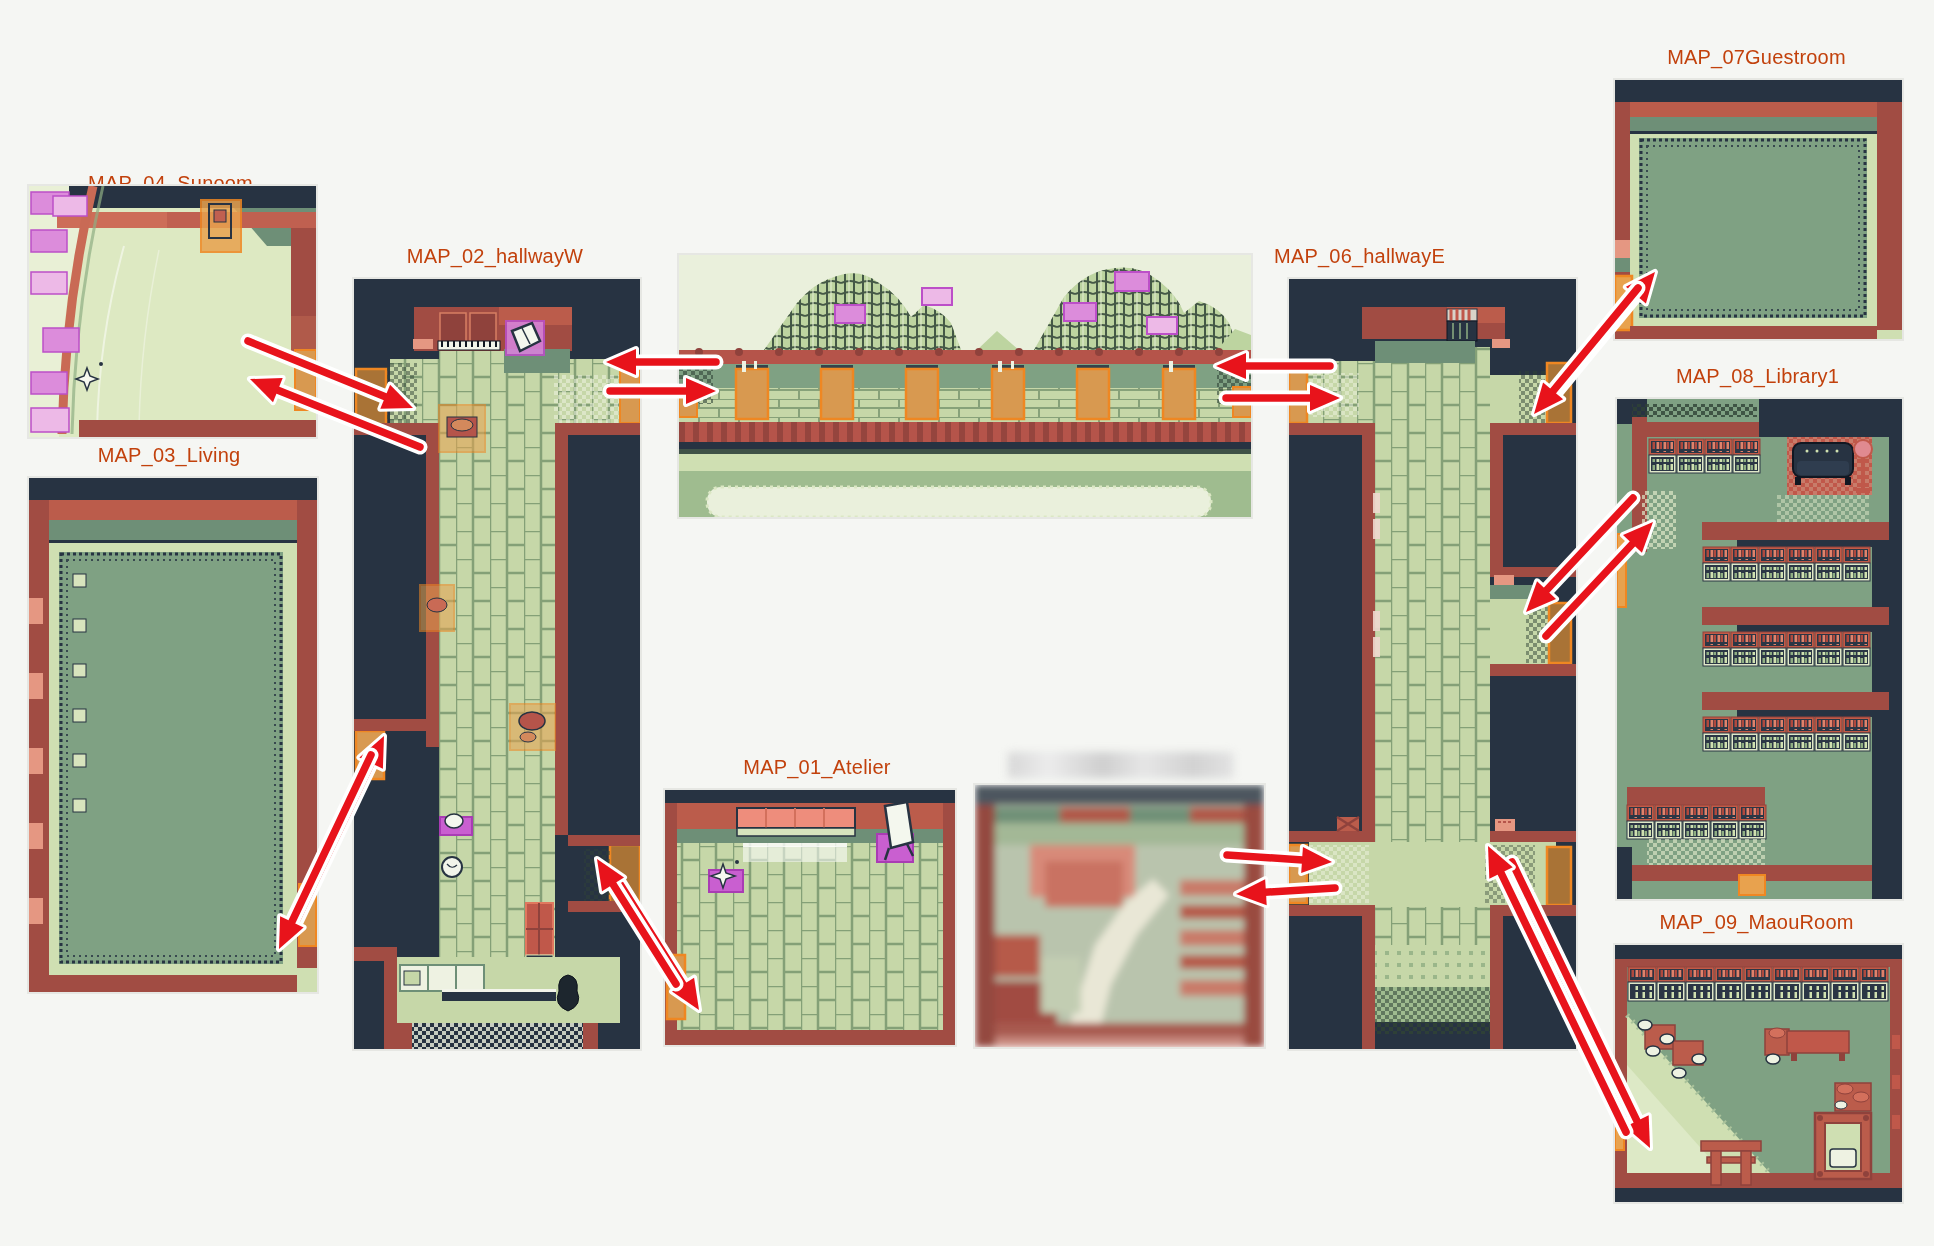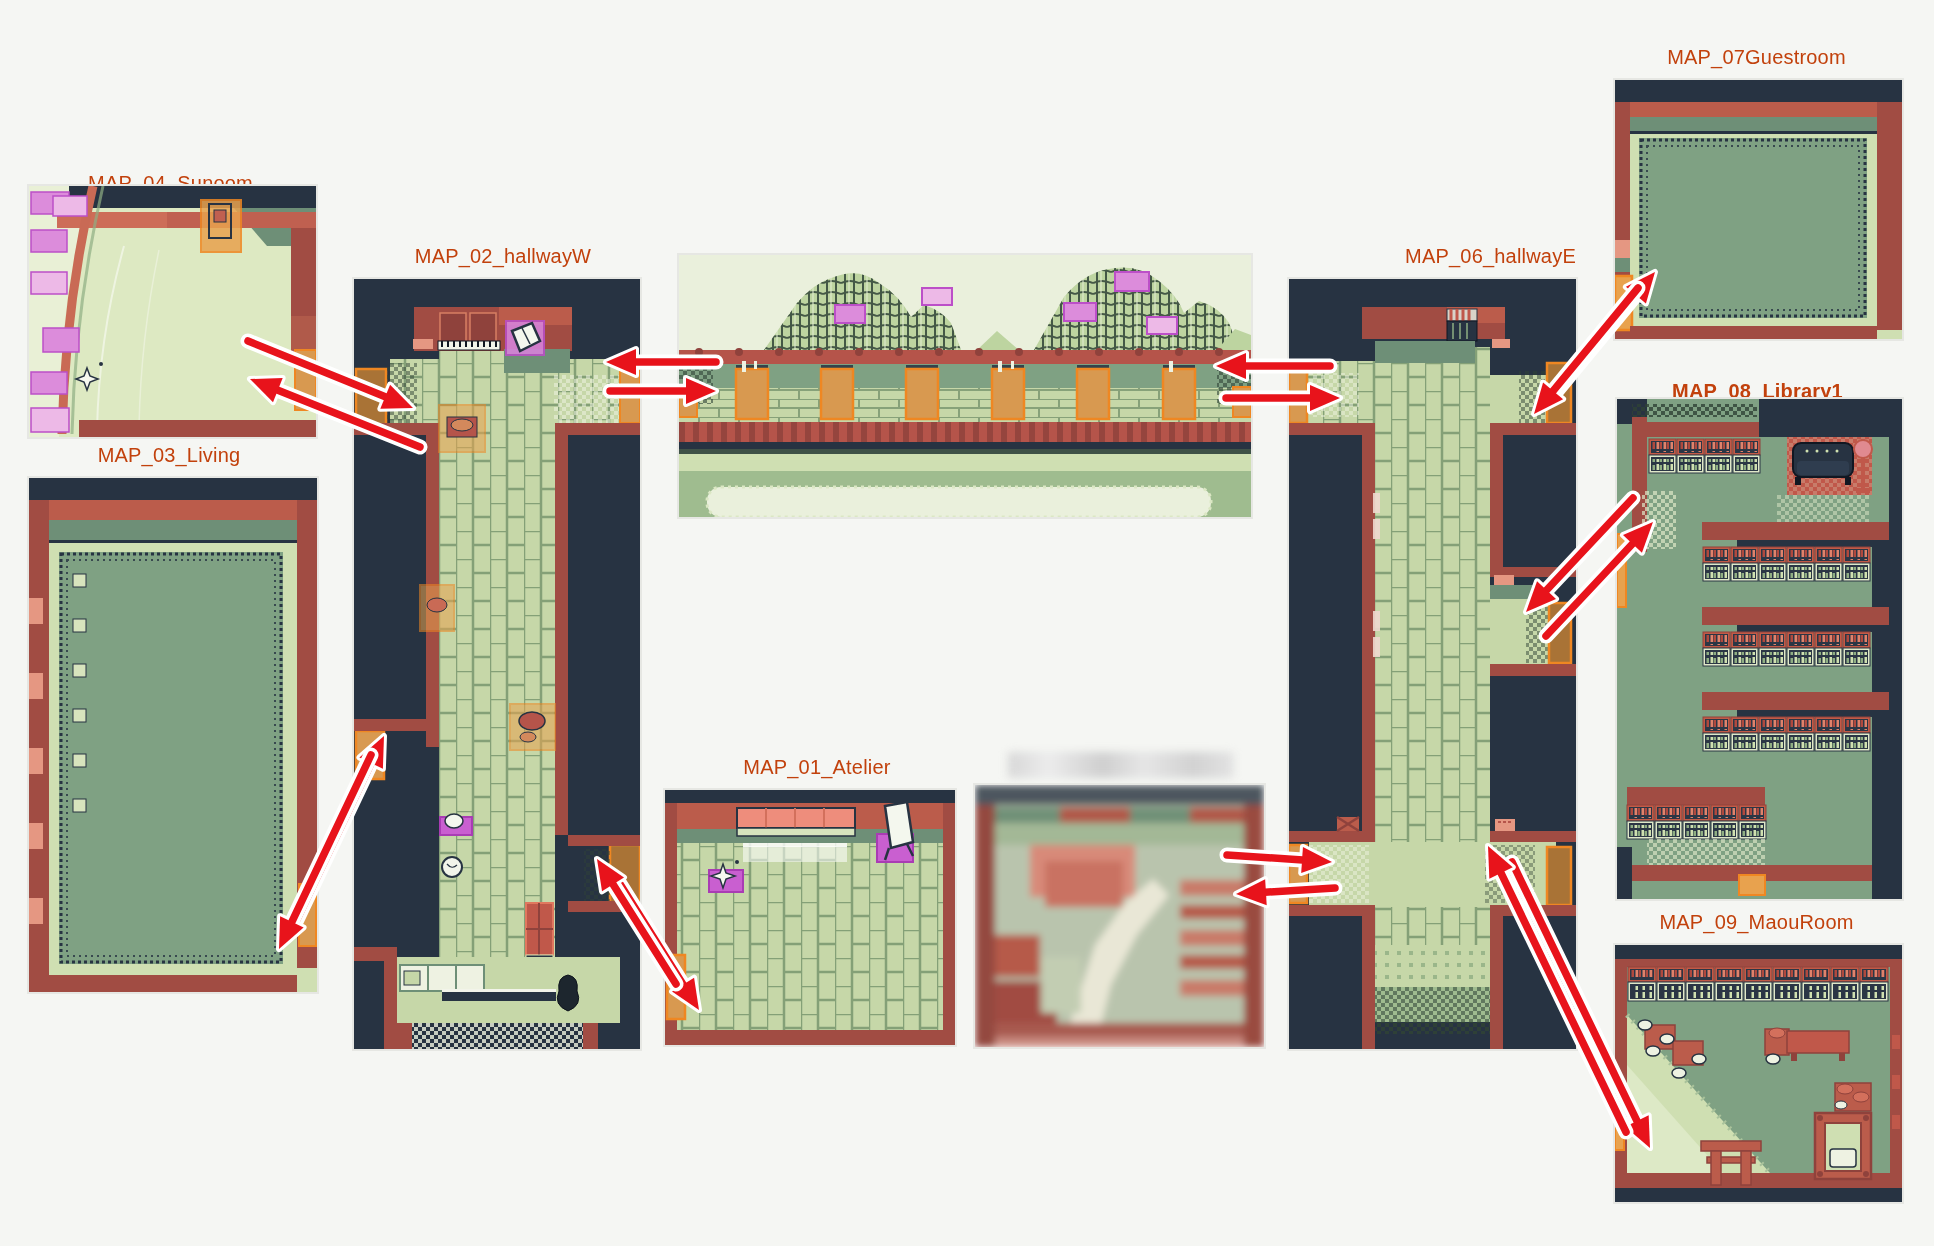--- a/index.html
+++ b/index.html
@@ -8,27 +8,27 @@
   .map-label{position:absolute;height:24px;text-align:center;font-size:20px;color:#c2410c;letter-spacing:.2px;white-space:nowrap;}
   .map-panel{position:absolute;border:2px solid #e6e7e3;box-sizing:content-box;background:#fff;}
   .map-panel svg{display:block;}
   #censored-label{position:absolute;left:1008px;top:752px;width:226px;height:26px;border-radius:3px;
     background:linear-gradient(90deg,#d7d7d7,#ececec 18%,#cfcfcf 42%,#e6e6e6 60%,#d2d2d2 82%,#e3e3e3);
     filter:blur(4px);}
   #arrows{position:absolute;left:0;top:0;pointer-events:none;}
   
   .p-sunoom{left:27px;top:184px;} .l-sunoom{left:27px;top:152px;width:287px;margin-top:20px;}
   .p-living{left:27px;top:476px;} .l-living{left:25px;top:444px;width:288px;}
-  .p-hallwayW{left:352px;top:277px;} .l-hallwayW{left:360px;top:245px;width:286px;}
+  .p-hallwayW{left:352px;top:277px;} .l-hallwayW{left:352px;top:245px;width:286px;}
   .p-passageway{left:677px;top:253px;} .l-passageway{left:677px;top:221px;width:572px;}
   .p-atelier{left:663px;top:788px;} .l-atelier{left:672px;top:756px;width:290px;}
   .p-censored{left:973px;top:783px;}
-  .p-hallwayE{left:1287px;top:277px;} .l-hallwayE{left:1347px;top:245px;width:287px;}
+  .p-hallwayE{left:1287px;top:277px;} .l-hallwayE{left:1216px;top:245px;width:287px;}
   .p-guestroom{left:1613px;top:78px;} .l-guestroom{left:1613px;top:46px;width:287px;}
-  .p-library1{left:1615px;top:397px;} .l-library1{left:1615px;top:380px;width:285px;font-weight:bold;}
+  .p-library1{left:1615px;top:397px;} .l-library1{left:1615px;top:365px;width:285px;}
   .p-maouroom{left:1613px;top:943px;} .l-maouroom{left:1613px;top:911px;width:287px;}
 </style>
 </head>
 <body>
 
 <div class="canvas">
 
   <div class="map-label l-sunoom">MAP_04_Sunoom</div>
   <div class="map-label l-living">MAP_03_Living</div>
   <div class="map-label l-hallwayW">MAP_02_hallwayW</div>

